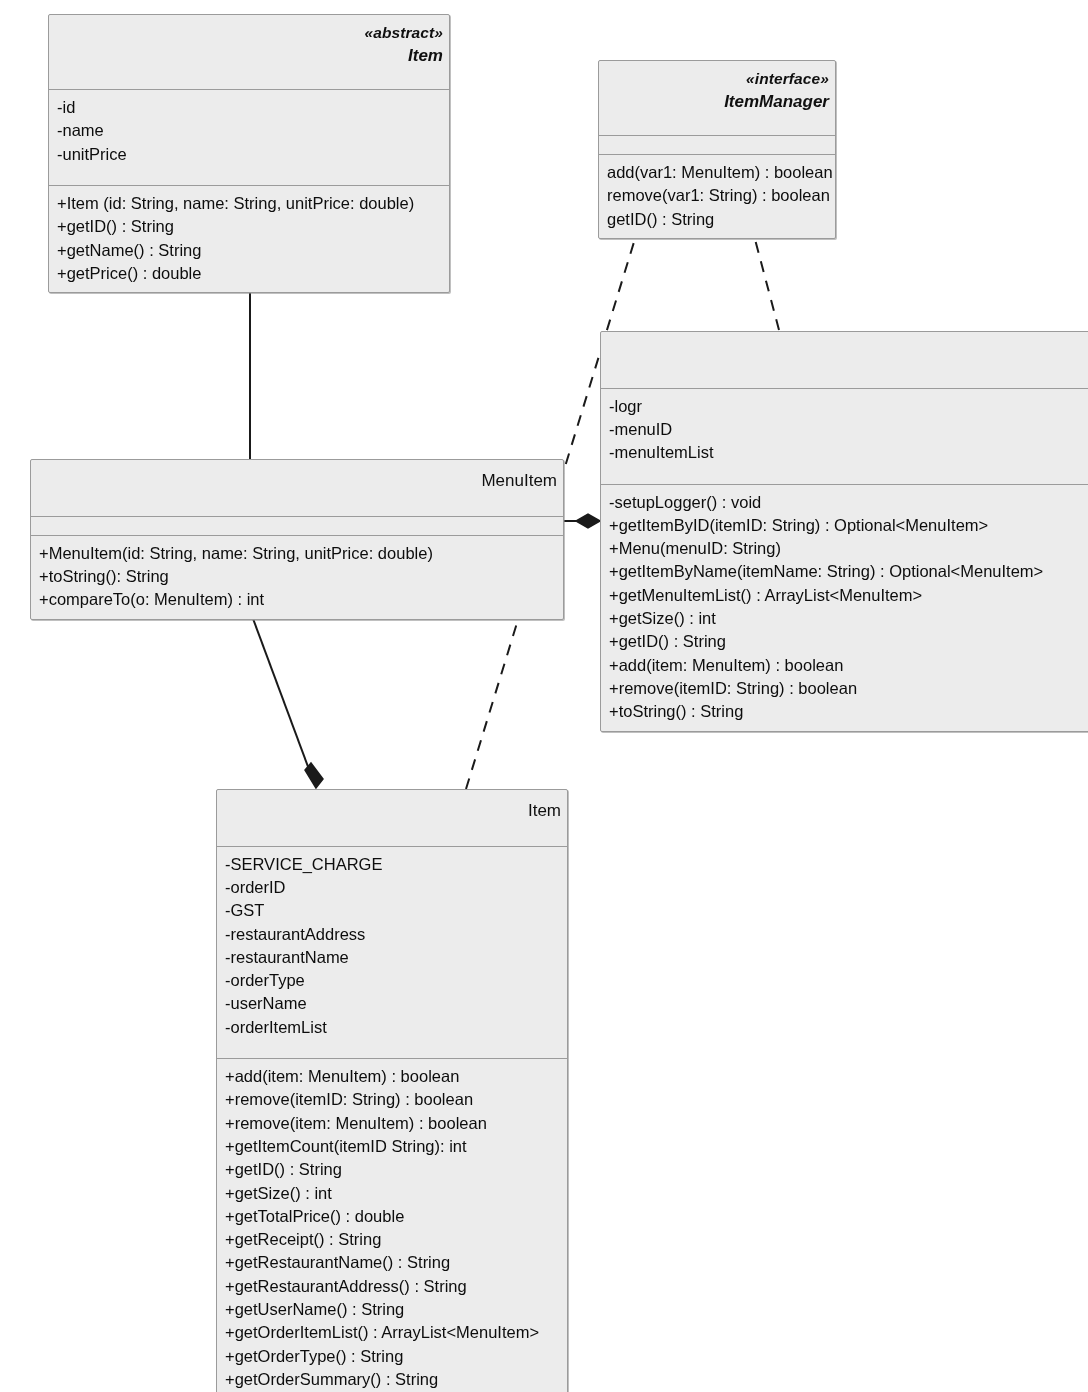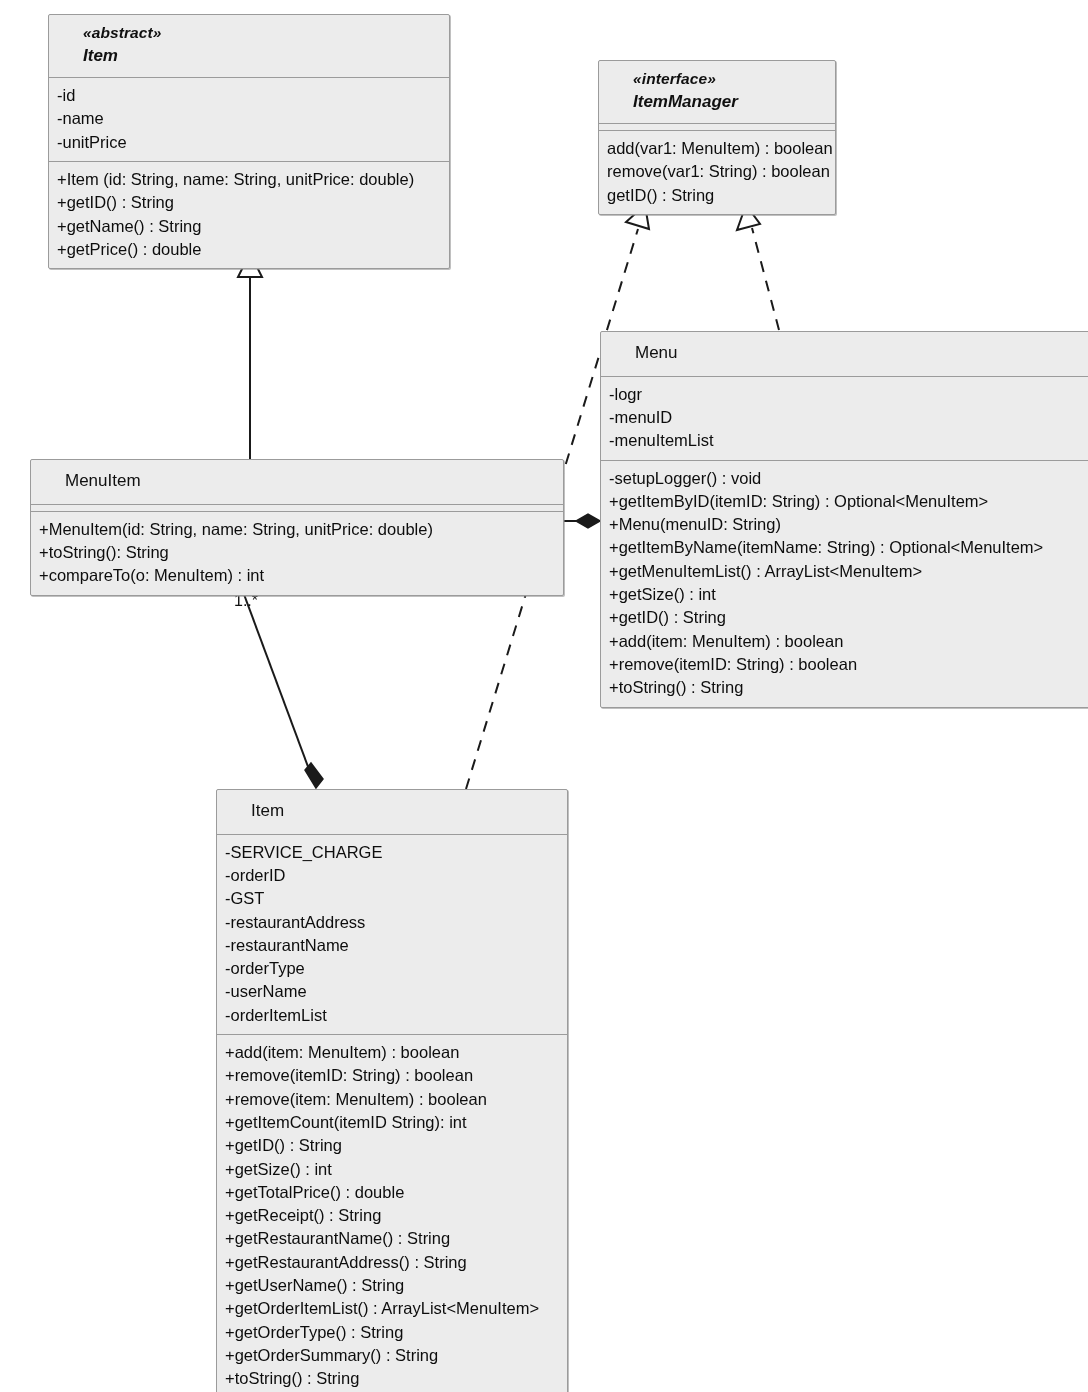--- a/index.html
+++ b/index.html
@@ -31,21 +31,21 @@
   
   .uml-class {
     position: absolute;
     background: #ececec;
     border: 1px solid #9b9b9b;
     border-radius: 2px;
     box-sizing: border-box;
     box-shadow: 1px 1px 0 rgba(140,140,140,0.55);
   }
   .uml-header {
-    text-align: left;
+    text-align: right;
     padding: 7px 6px 8px 6px;
     box-sizing: border-box;
     margin-left: 28px;
   }
   .stereotype {
     display: block;
     font-style: italic;
     font-weight: bold;
     font-size: 15.5px;
     color: #101010;
@@ -59,20 +59,21 @@
     line-height: 1.45;
   }
   .class-name.italic {
     font-style: italic;
     font-weight: bold;
   }
   .uml-compartment {
     border-top: 1px solid #9b9b9b;
     padding: 6px 0 7px 0;
     box-sizing: border-box;
+    margin-top: 12px;
   }
   .uml-compartment.empty {
     padding: 0;
     height: 7px;
   }
   .member {
     font-size: 16.5px;
     color: #0d0d0d;
     line-height: 23.3px;
     white-space: nowrap;

